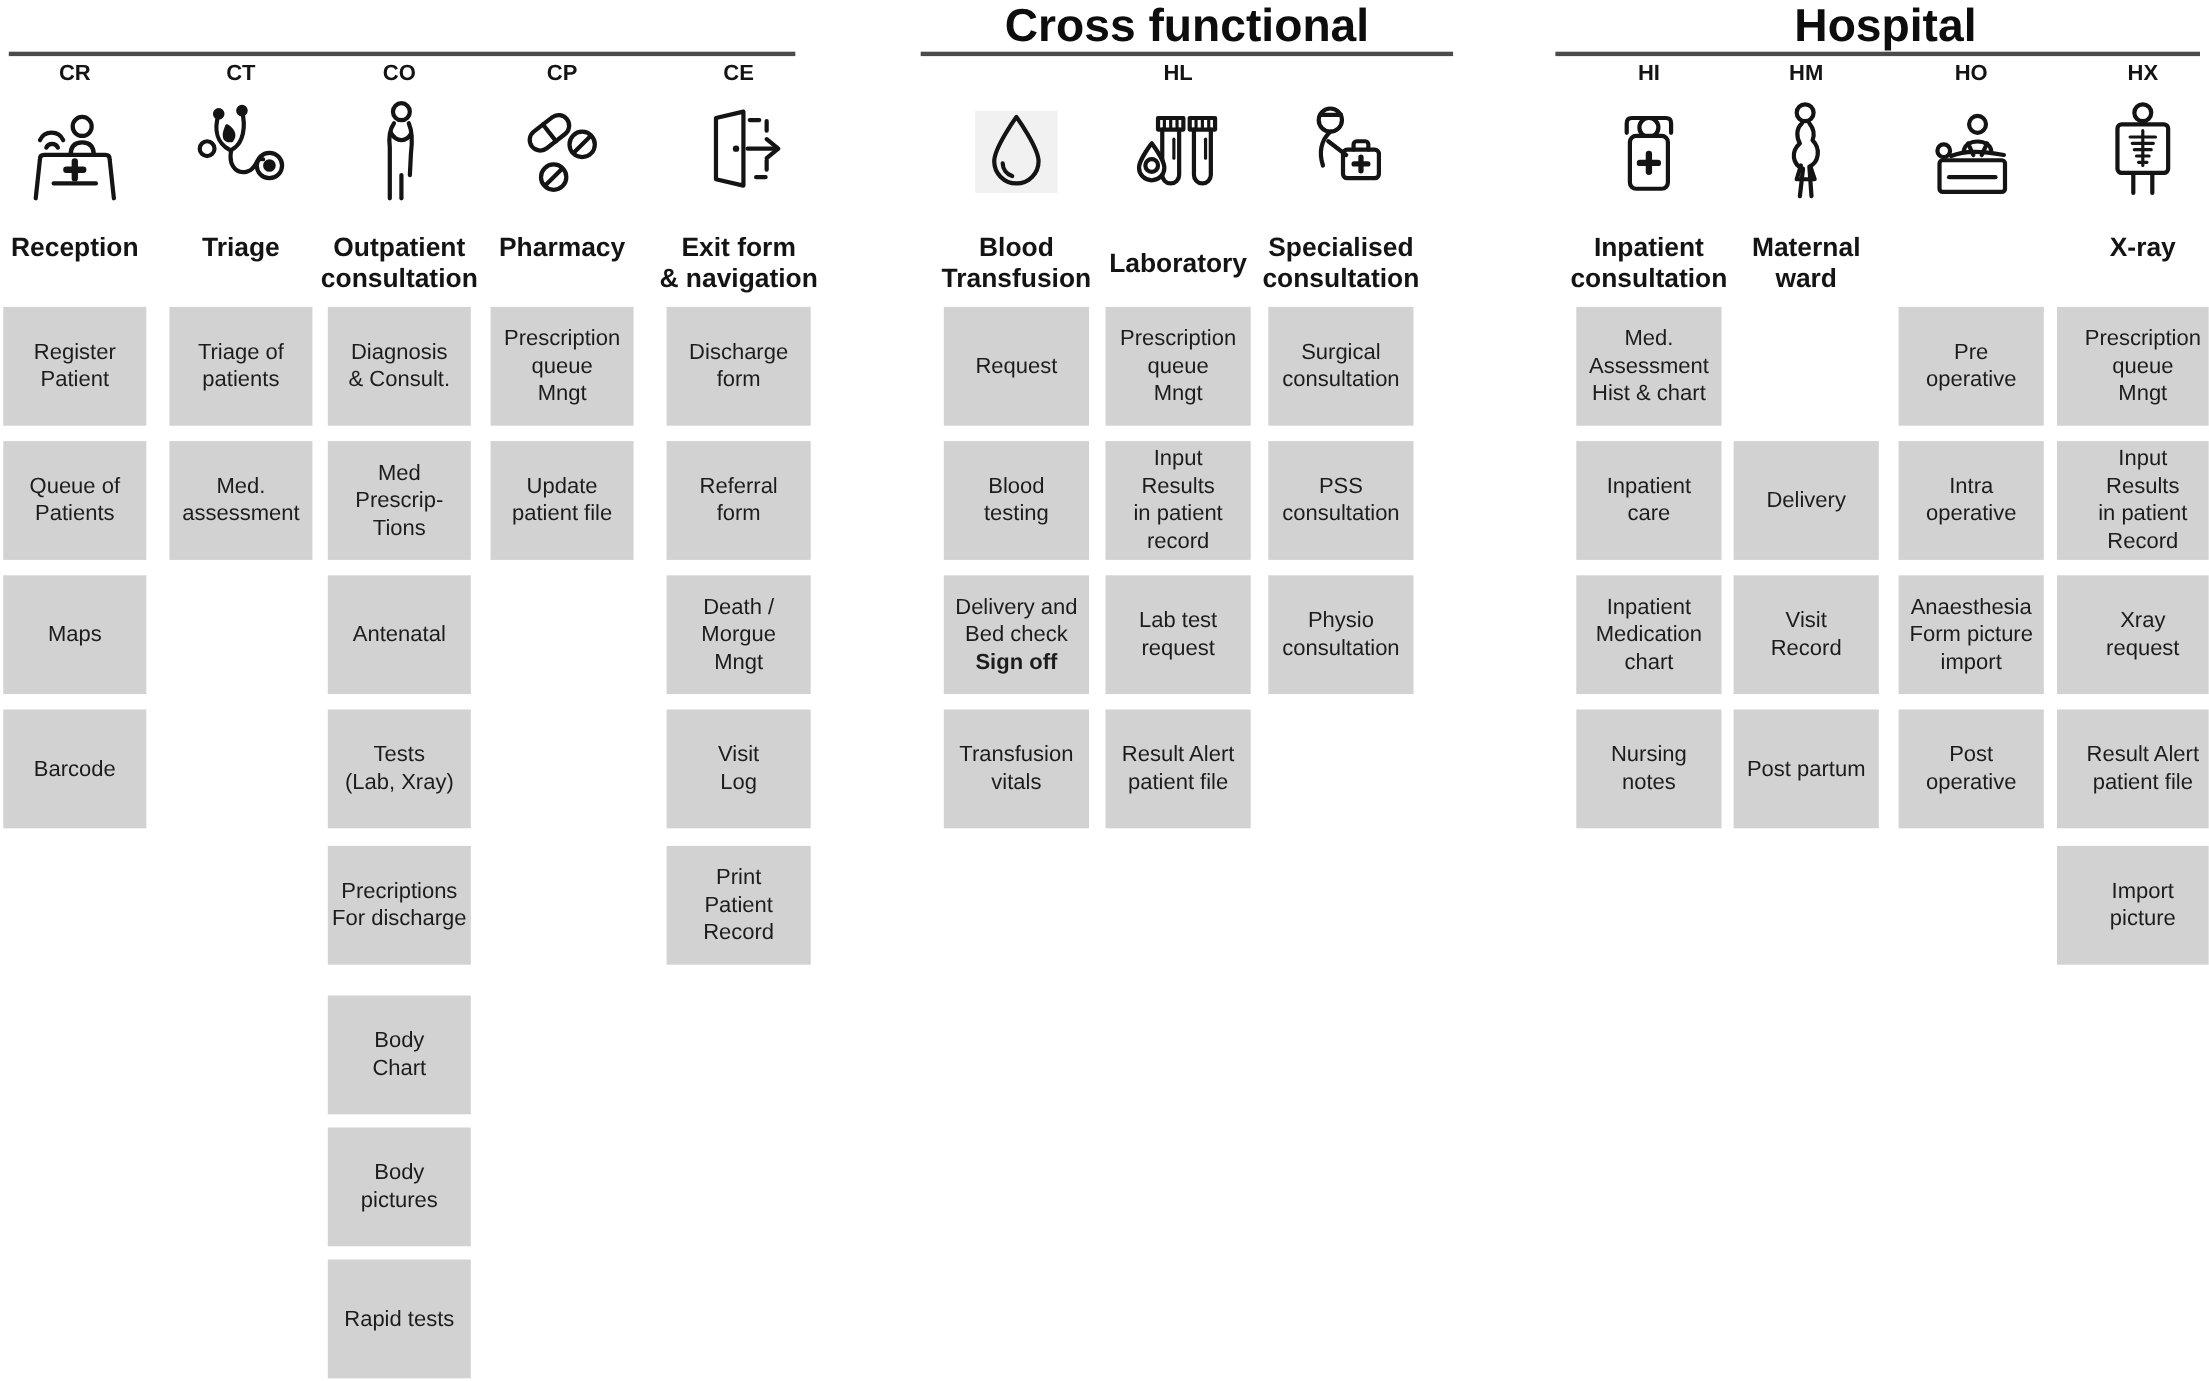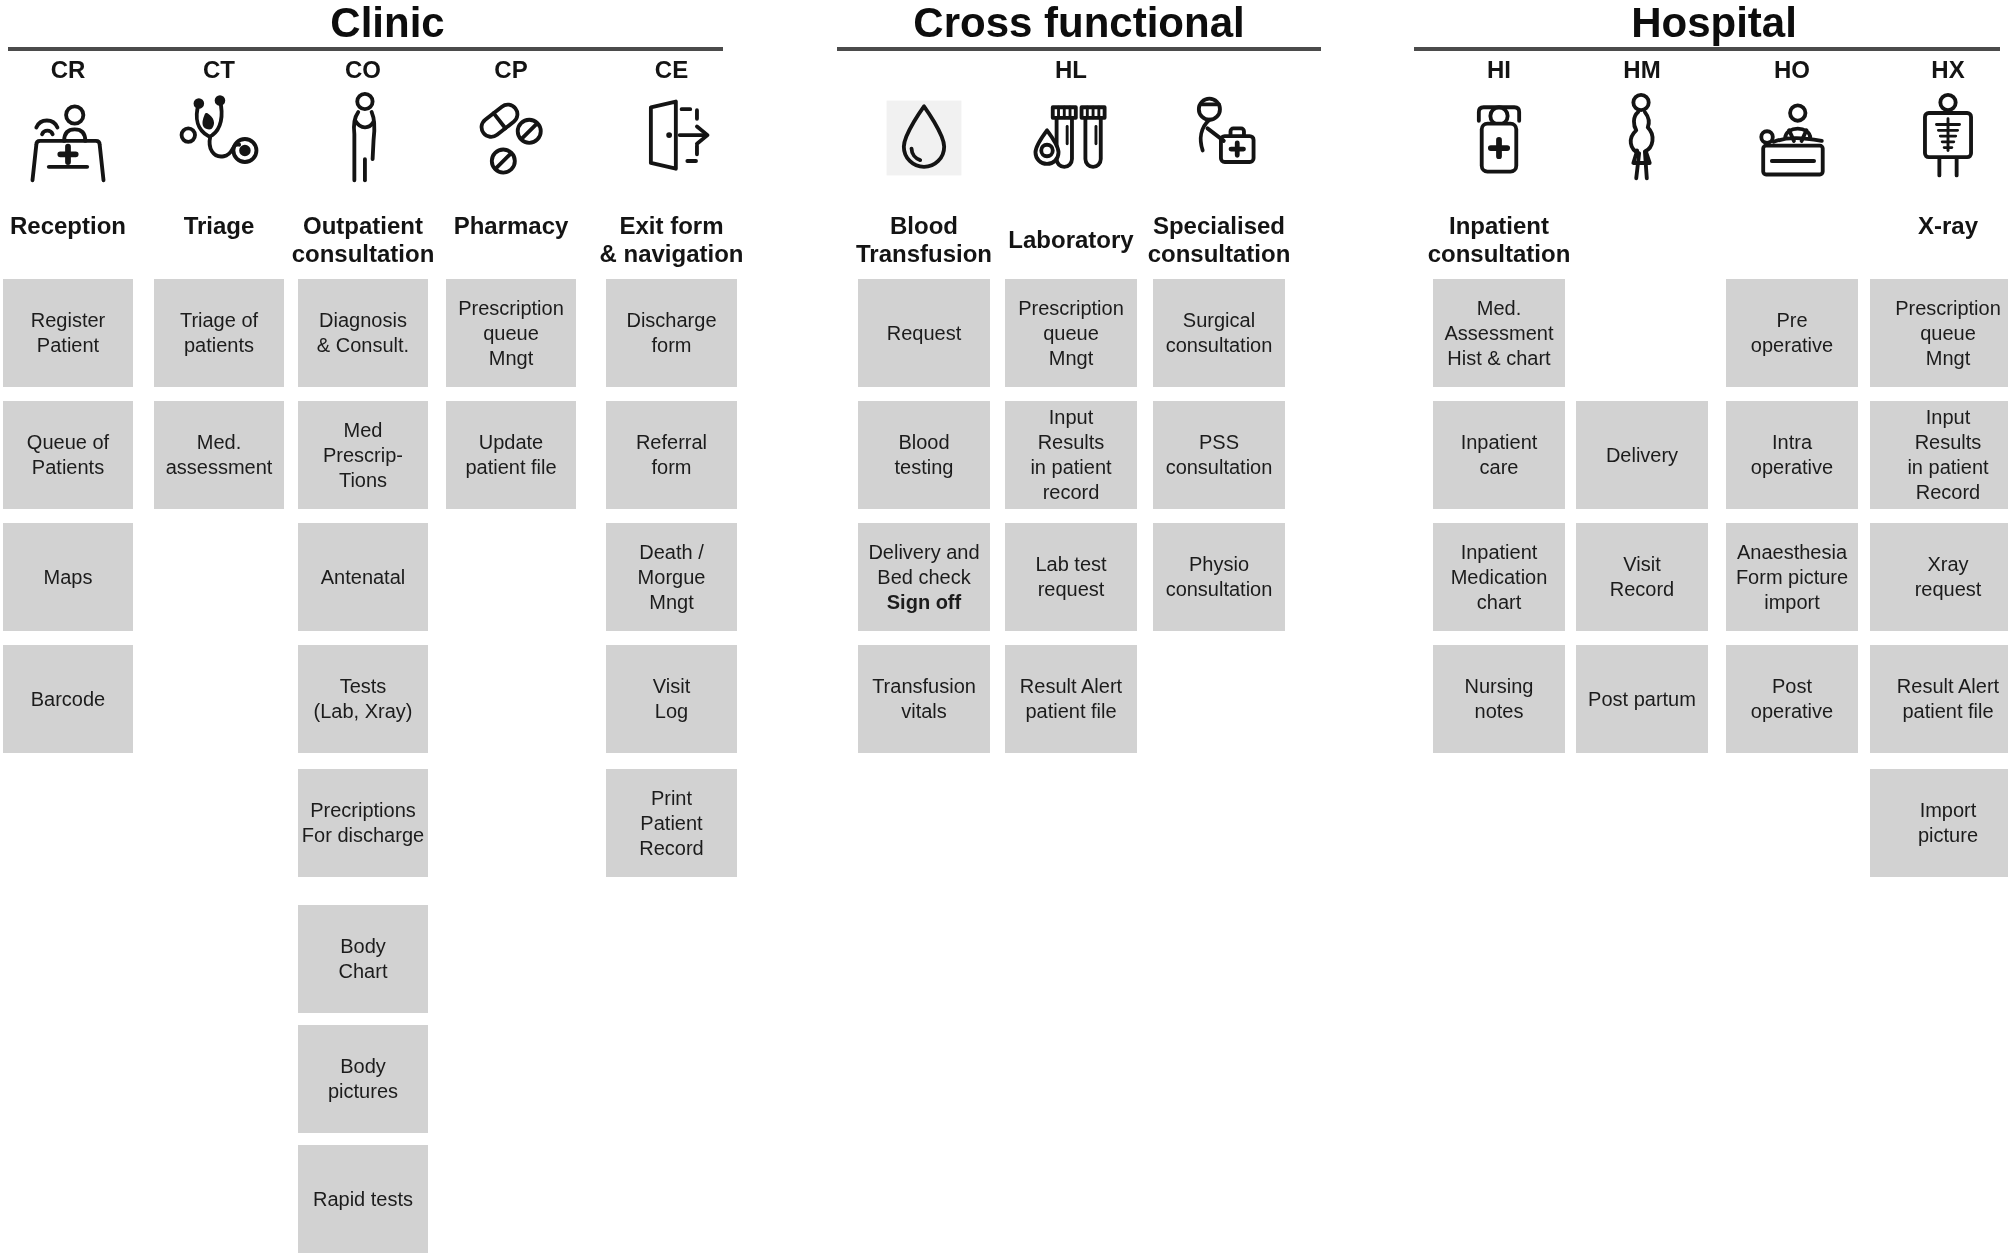--- a/index.html
+++ b/index.html
@@ -3,37 +3,36 @@
 <meta charset="utf-8">
 <style>
   html,body{margin:0;padding:0;background:#ffffff;}
   body{font-family:"Liberation Sans", sans-serif; color:#1a1a1a;}
   .canvas{position:relative;width:2008px;height:1255px;background:#ffffff;overflow:hidden;}
 
   .sec-title{position:absolute;top:0;text-align:center;font-size:42px;font-weight:bold;color:#0d0d0d;line-height:46px;}
   .sec-line{position:absolute;top:47px;height:4px;background:#4b4b4b;}
 
   .col{position:absolute;top:0;height:100%;}
-  .code{position:absolute;top:56px;left:0;right:0;text-align:center;font-weight:bold;font-size:24px;color:#141414;}
+  .code{position:absolute;top:56px;left:0;right:0;text-align:center;font-weight:bold;font-size:20px;color:#141414;}
   .icon-wrap{position:absolute;top:84px;left:0;right:0;height:108px;display:flex;align-items:center;justify-content:center;}
   .icon-wrap svg{display:block;}
   .label{position:absolute;top:212px;left:-28px;right:-28px;text-align:center;font-weight:bold;font-size:24px;line-height:28px;white-space:pre-line;color:#141414;}
 
   .task{position:absolute;left:0;right:0;height:108px;background:#d2d2d2;display:flex;align-items:center;justify-content:center;text-align:center;}
   .task-text{font-size:20px;line-height:25px;white-space:pre-line;color:#1c1c1c;}
   .task-text b{display:block;font-weight:bold;}
 
   .r0{top:279px}.r1{top:401px}.r2{top:523px}.r3{top:645px}.r4{top:769px}.r5{top:905px}.r6{top:1025px}.r7{top:1145px}
 </style>
 </head>
 <body>
 
 <div class="canvas">
 
-  <div class="sec-title" style="left:30px;width:715px">Clinic</div>
   <div class="sec-line" style="left:8px;width:715px"></div>
 
   <div class="sec-title" style="left:837px;width:484px">Cross functional</div>
   <div class="sec-line" style="left:837px;width:484px"></div>
 
   <div class="sec-title" style="left:1414px;width:600px">Hospital</div>
   <div class="sec-line" style="left:1414px;width:586px"></div>
 
   <div class="col" style="left:3px;width:130px">
     <div class="code">CR</div>
@@ -330,20 +329,22 @@
   <div class="col" style="left:1576px;width:132px">
     <div class="code">HM</div>
     <div class="icon-wrap">
       <svg width="96" height="102" viewBox="0 0 100 100" fill="none" stroke="#141414" stroke-width="4" stroke-linecap="round" stroke-linejoin="round">
         <circle cx="49" cy="13" r="8"></circle>
         <path d="M46,23 C40,28 41,37 44,42 C35,50 37,62 47,66 L44,92"></path>
         <path d="M53,23 C57,28 58,34 56,39 C64,47 62,60 53,64 L55,92"></path>
         <path d="M45,63 L41,76 H58 L54,64"></path>
       </svg>
     </div>
+    <div class="label">Maternal
+ward</div>
     <div class="task r1">
         <div class="task-text">Delivery</div>
       </div>
     <div class="task r2">
         <div class="task-text">Visit
 Record</div>
       </div>
     <div class="task r3">
         <div class="task-text">Post partum</div>
       </div>

